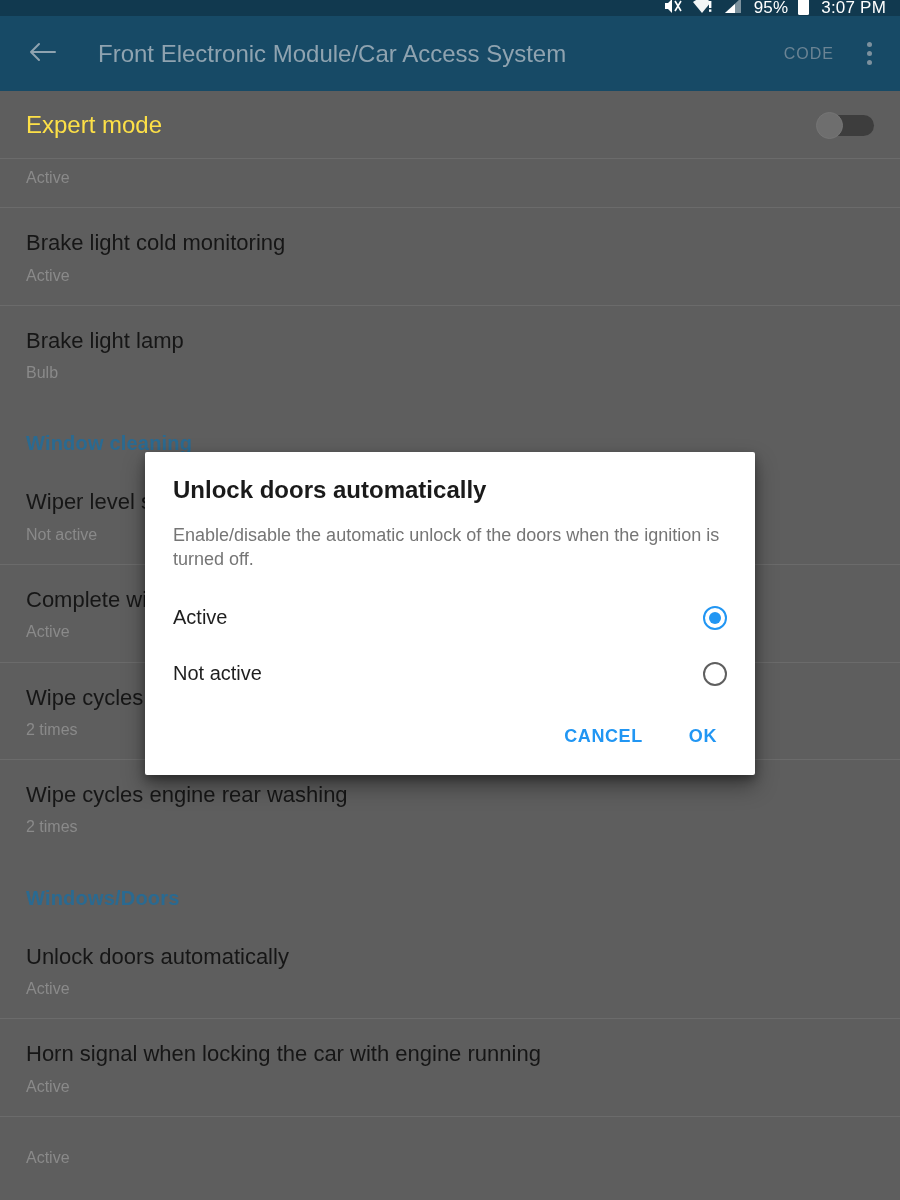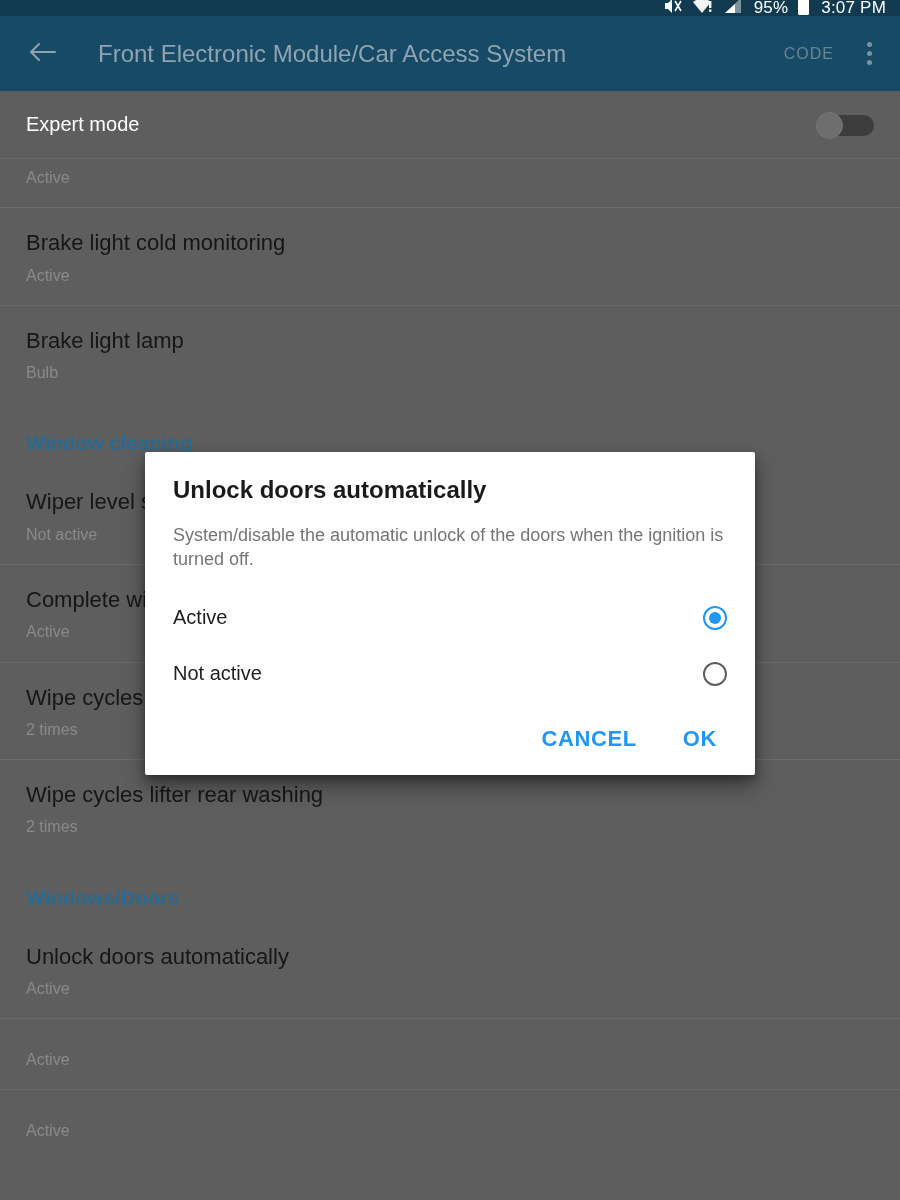--- a/index.html
+++ b/index.html
@@ -94,22 +94,22 @@
   .expert-row {
     height: 67px;
     display: flex;
     align-items: center;
     justify-content: space-between;
     padding: 0 26px 0 26px;
     box-sizing: border-box;
     background: #5e5e5e;
   }
   .expert-label {
-    font-size: 20px;
-    color: #ffffff;
+    font-size: 24px;
+    color: #fde047;
   }
   .toggle {
     position: relative;
     width: 58px;
     height: 26px;
   }
   .toggle .track {
     position: absolute;
     right: 0;
     top: 3px;
@@ -226,21 +226,21 @@
     border: 2px solid #5f5f5f;
   }
   .dialog-actions {
     display: flex;
     align-items: center;
     justify-content: flex-end;
     gap: 18px;
     padding: 16px 24px 0 0;
   }
   .dialog-btn {
-    font-size: 22px;
+    font-size: 18px;
     font-weight: bold;
     color: #2196f3;
     letter-spacing: 0.6px;
     padding: 8px 14px;
   }
 </style>
 </head>
 <body>
 
 <div class="status-bar">
@@ -334,45 +334,46 @@
   </div>
   <div class="divider"></div>
 
   <div class="list-item">
     <div class="item-title">Wipe cycles</div>
     <div class="item-sub">2 times</div>
   </div>
   <div class="divider"></div>
 
   <div class="list-item">
-    <div class="item-title">Wipe cycles lifter rear washing</div>
+    <div class="item-title">Wipe cycles engine rear washing</div>
     <div class="item-sub">2 times</div>
   </div>
 
   <div class="section-header">Windows/Doors</div>
 
   <div class="list-item">
     <div class="item-title">Unlock doors automatically</div>
     <div class="item-sub">Active</div>
   </div>
   <div class="divider"></div>
 
   <div class="list-item">
+    <div class="item-title">Horn signal when locking the car with engine running</div>
     <div class="item-sub">Active</div>
   </div>
   <div class="divider"></div>
 
   <div class="list-item">
     <div class="item-sub">Active</div>
   </div>
 </div>
 
 <div class="dialog">
   <div class="dialog-title">Unlock doors automatically</div>
-  <div class="dialog-message">System/disable the automatic unlock of the doors when the ignition is turned off.</div>
+  <div class="dialog-message">Enable/disable the automatic unlock of the doors when the ignition is turned off.</div>
 
   <div class="radio-list">
     <div class="radio-row">
       <span class="radio-label">Active</span>
       <span class="radio on"></span>
     </div>
     <div class="radio-row">
       <span class="radio-label">Not active</span>
       <span class="radio off"></span>
     </div>

